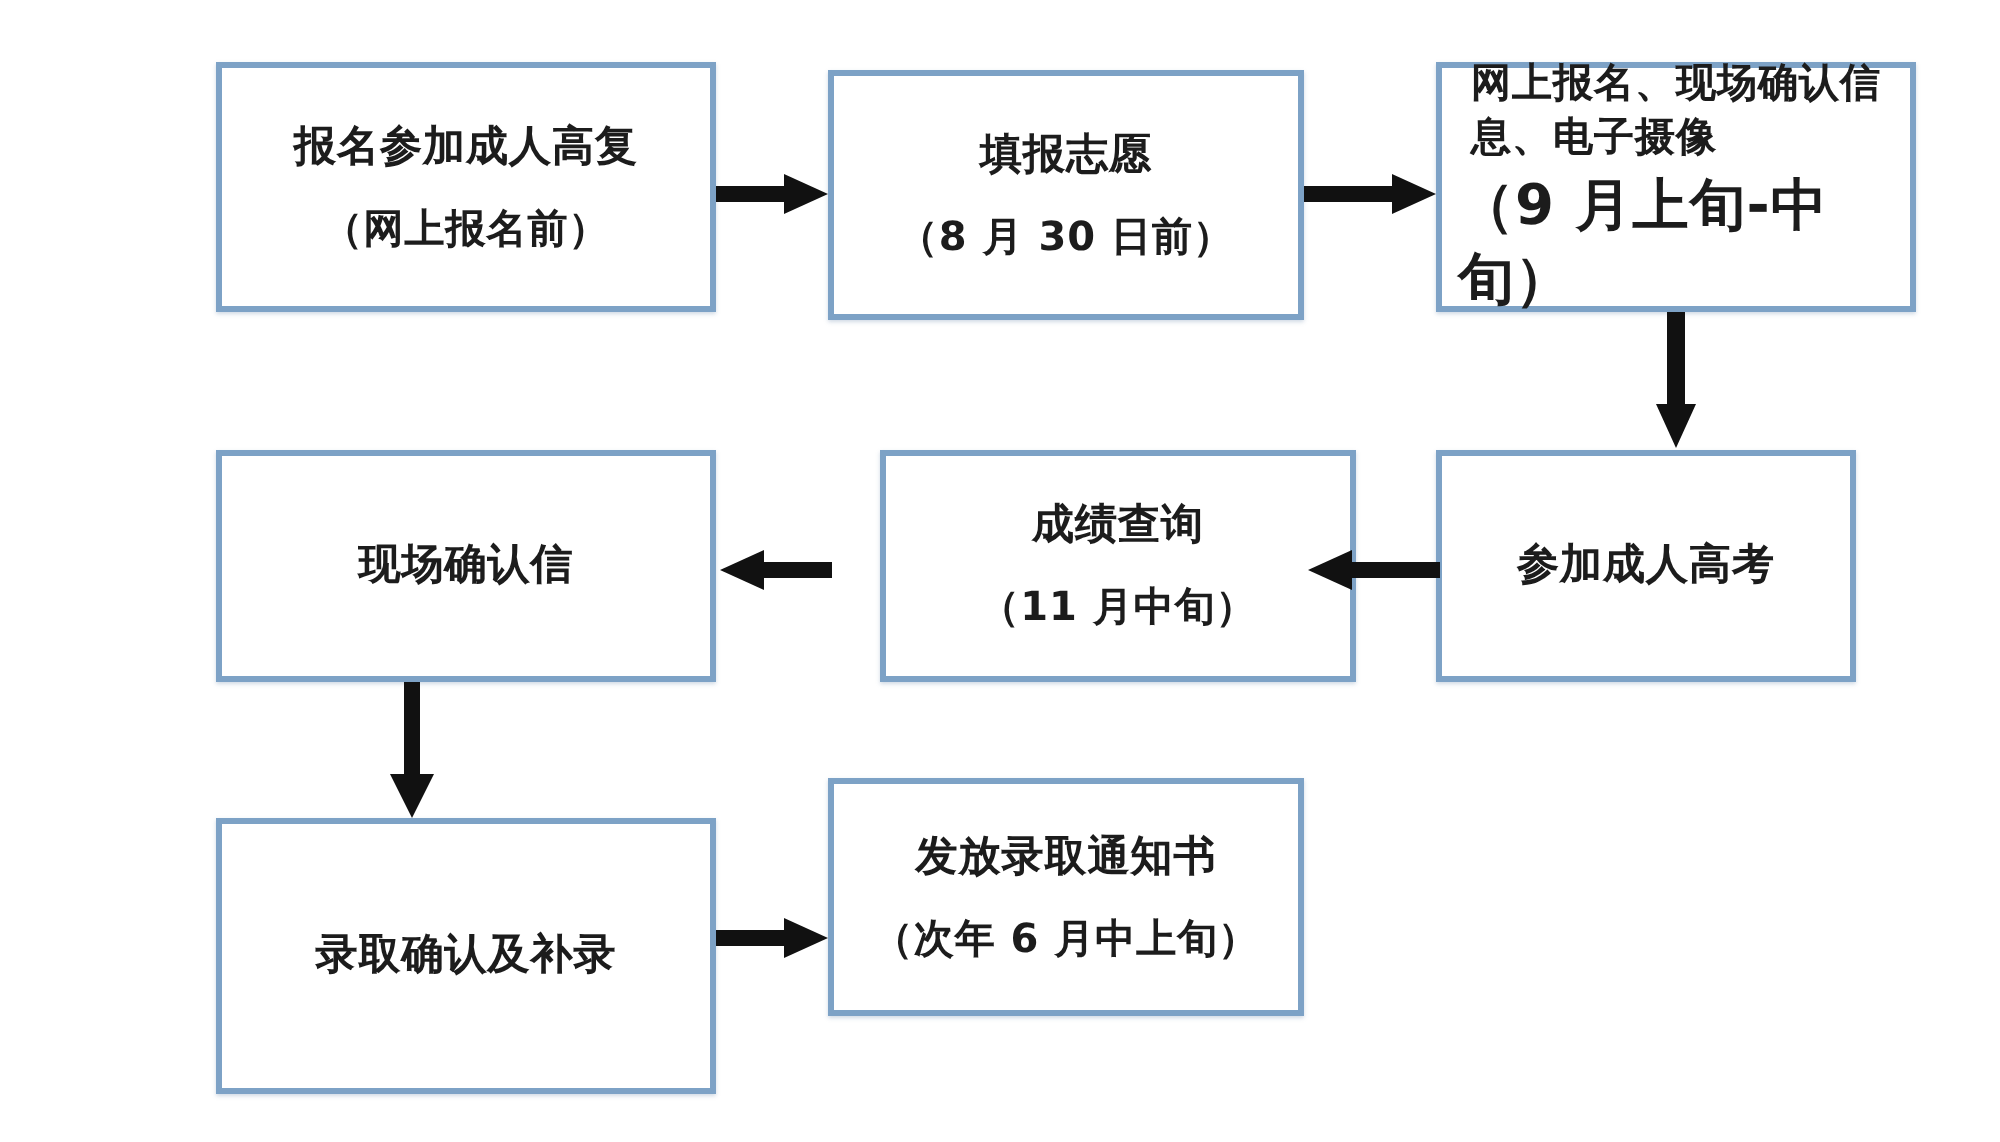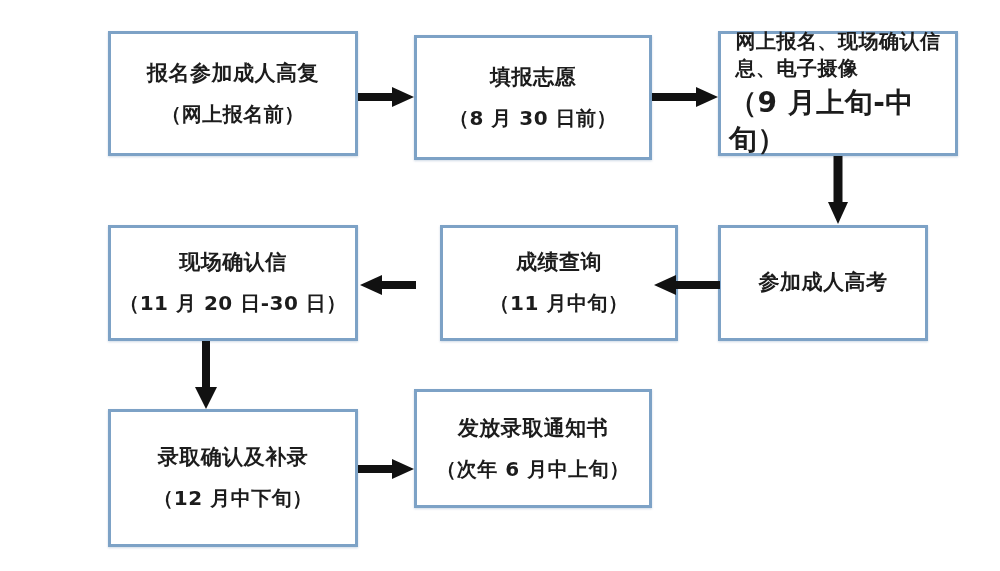--- a/index.html
+++ b/index.html
@@ -74,35 +74,33 @@
   </div>
 
   <div class="node three-line" style="left:718px; top:31px; width:240px; height:125px;">
     <div class="node-title">网上报名、现场确认信
 息、电子摄像</div>
     <div class="node-sub">（9 月上旬-中旬）</div>
   </div>
 
   <div class="node" style="left:108px; top:225px; width:250px; height:116px;">
     <div class="node-title">现场确认信</div>
-    <div class="node-sub">（11 月 20 日-30 日）</div>
   </div>
 
   <div class="node" style="left:414px; top:225px; width:238px; height:116px;margin-left:26px;">
     <div class="node-title">成绩查询</div>
     <div class="node-sub">（11 月中旬）</div>
   </div>
 
   <div class="node" style="left:718px; top:225px; width:210px; height:116px;">
     <div class="node-title">参加成人高考</div>
   </div>
 
   <div class="node" style="left:108px; top:409px; width:250px; height:138px;">
     <div class="node-title">录取确认及补录</div>
-    <div class="node-sub">（12 月中下旬）</div>
   </div>
 
   <div class="node" style="left:414px; top:389px; width:238px; height:119px;">
     <div class="node-title">发放录取通知书</div>
     <div class="node-sub">（次年 6 月中上旬）</div>
   </div>
 
   <div class="arrow" style="left:358px; top:84px; width:58px; height:26px;">
     <svg width="58" height="26" viewBox="0 0 58 26">
       <path d="M0 13 L36 13" stroke="#111111" stroke-width="8" fill="none"></path>

